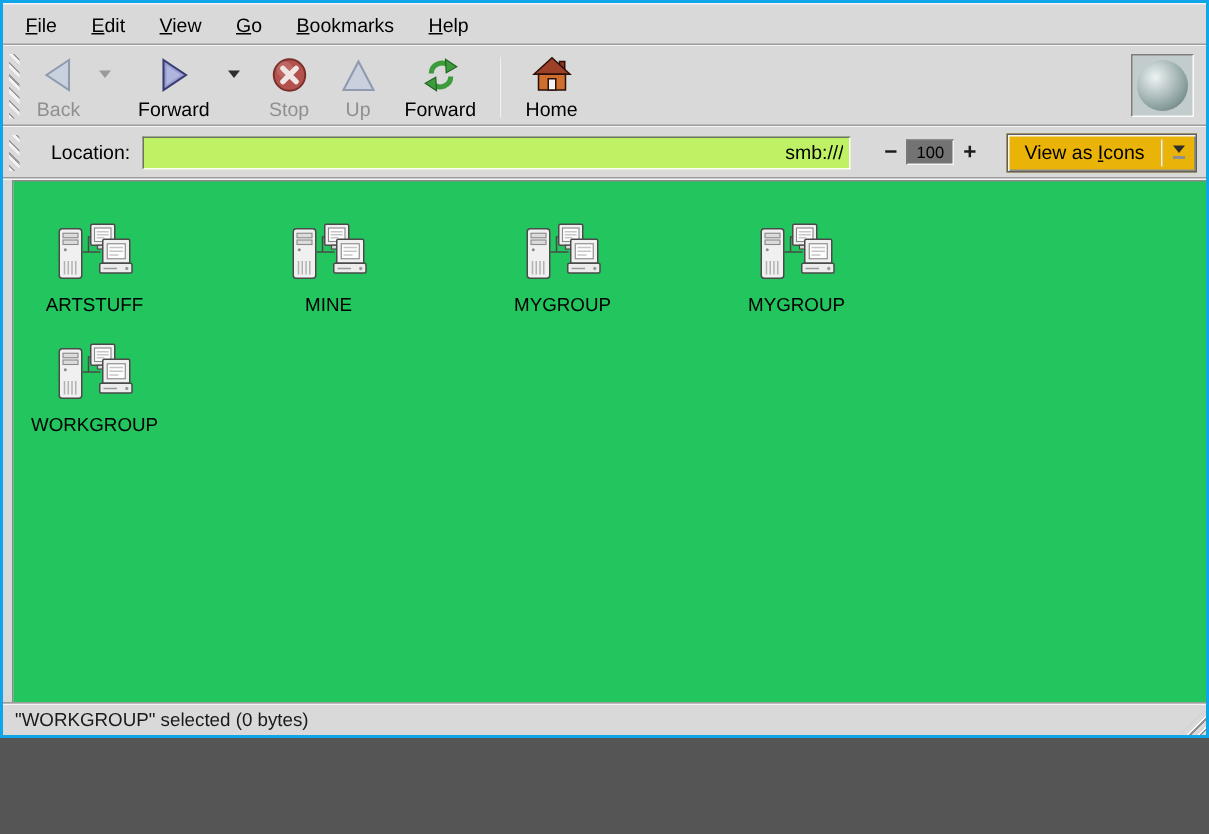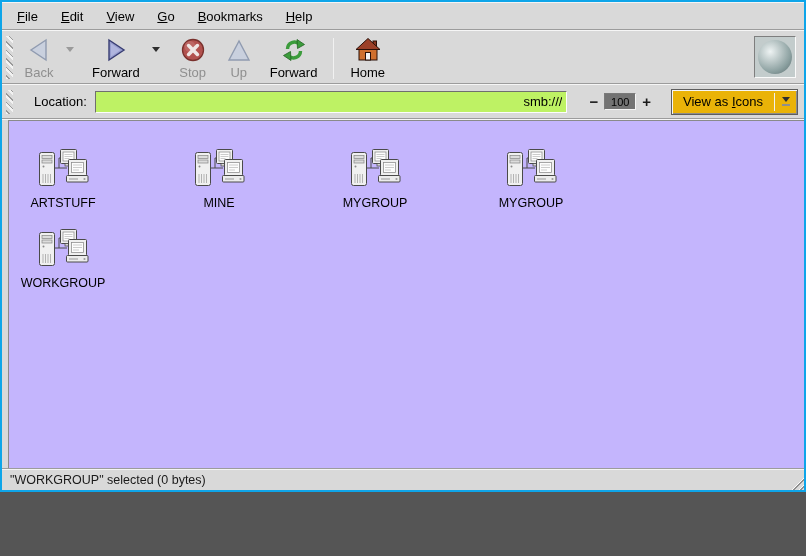--- a/index.html
+++ b/index.html
@@ -93,21 +93,21 @@
   .viewbtn .vtext{ display:flex; align-items:center; padding:0 11px; font-size:13px; color:#000; white-space:pre; }
   .viewbtn .vtext .u{ text-decoration:underline; }
   .viewbtn .vdiv{ width:1px; background:#9c9c9c; margin:3px 0; border-right:1px solid #f1f1f1; }
   .viewbtn .varrow{ width:22px; display:flex; flex-direction:column; align-items:center; justify-content:center; }
   .varrow .bar{ width:8px; height:2px; background:#8f8f8f; margin-top:2px; }
 
   
   .content{ flex:1 1 auto; display:flex; min-height:0; }
   .leftstrip{ width:7px; flex:0 0 auto; border-right:1px solid #8a8a8a; background:#d9d9d9; }
   .canvas{
-    flex:1 1 auto; background:#c4b5fd; overflow:hidden;
+    flex:1 1 auto; background:#22c55e; overflow:hidden;
     border-top:1px solid #8a8a8a; padding-top:24px;
   }
   .grid{ display:flex; flex-wrap:wrap; width:640px; margin-left:-24px; }
   .ditem{ width:156px; height:80px; display:flex; flex-direction:column; align-items:center; cursor:default; }
   .dicon{ height:46px; display:flex; align-items:flex-end; }
   .dlabel{ font-size:12.5px; color:#000; margin-top:5px; white-space:nowrap; }
 
   
   .statusbar{
     height:22px; flex:0 0 auto; background:#d9d9d9;

